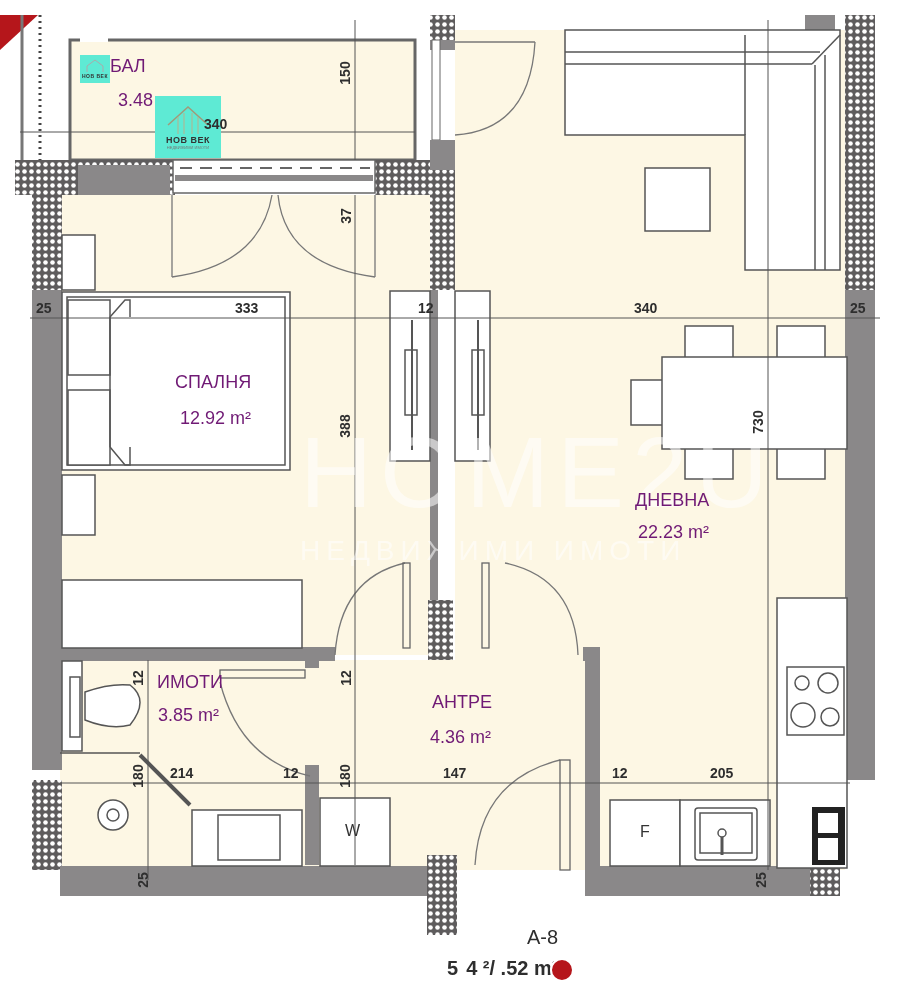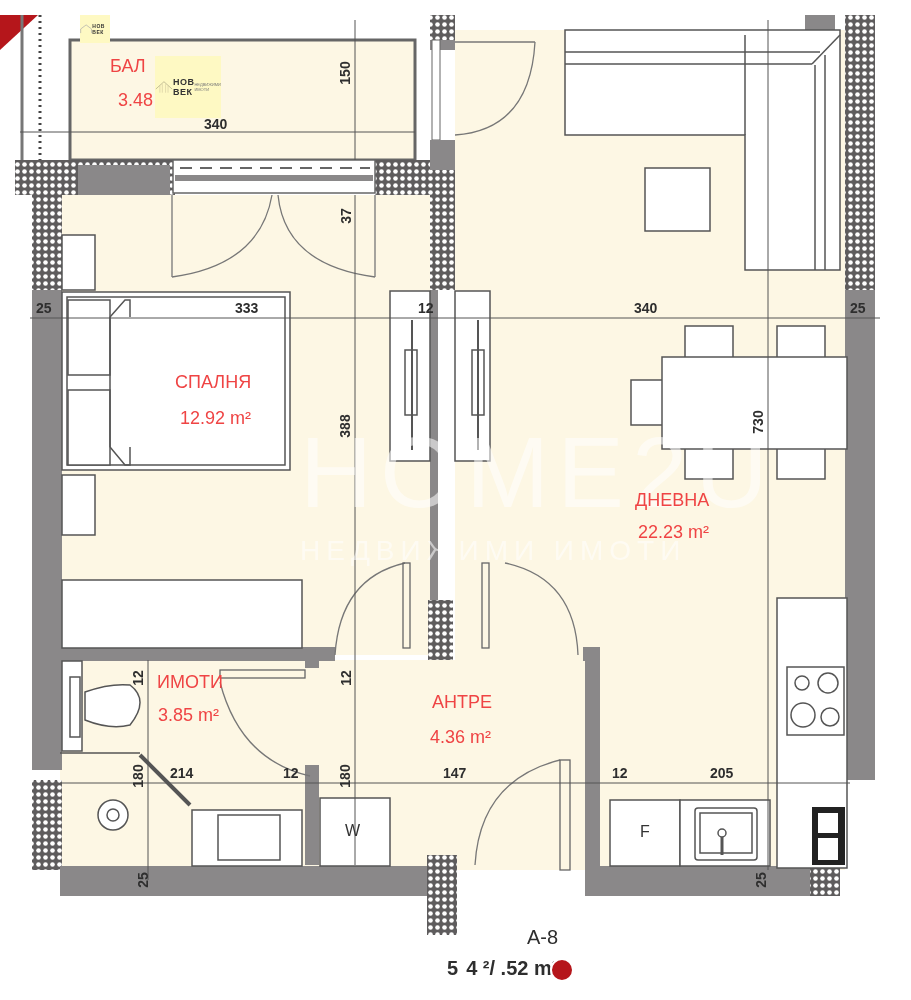--- a/index.html
+++ b/index.html
@@ -1,27 +1,27 @@
 <!DOCTYPE html>
 <html><head>
 <meta charset="utf-8">
 <style>
   html, body { margin: 0; padding: 0; background: #ffffff; }
   body { width: 911px; height: 1000px; position: relative; overflow: hidden;
          font-family: "Liberation Sans", sans-serif; }
   #plan { position: absolute; left: 0; top: 0; }
-  .lbl { position: absolute; color: #ef4444; font-family: "Liberation Sans", sans-serif; white-space: nowrap; }
+  .lbl { position: absolute; color: #701a75; font-family: "Liberation Sans", sans-serif; white-space: nowrap; }
   .room-name { font-size: 18px; }
   .room-area { font-size: 18px; }
   .dim { font-size: 14px; font-weight: bold; color: #2e2e2e; }
   .dim.v { transform: rotate(-90deg); transform-origin: center center; }
   .appl { font-size: 16px; color: #333; }
   .unit-id { font-size: 20px; font-weight: normal; color: #2e2e2e; }
   .unit-area { font-size: 20px; font-weight: bold; color: #2e2e2e; }
-  .wm-logo { position: absolute; background: #fef9c3; display: flex; flex-direction: row; align-items: center; justify-content: center; }
+  .wm-logo { position: absolute; background: #5eead4; display: flex; flex-direction: column; align-items: center; justify-content: center; margin-top: 40px; }
   .wm-logo .txt { font-size: 9px; font-weight: bold; color: #333; letter-spacing: 0.5px; }
   .wm-logo .sub { font-size: 4px; color: #777; }
   .watermark { position: absolute; color: rgba(255,255,255,0.55); font-family: "Liberation Sans", sans-serif; pointer-events: none; }
   .dot-red { position: absolute; width: 20px; height: 20px; border-radius: 50%; border: 2px solid #fff; }
 </style>
 </head>
 <body>
 
 <svg id="plan" width="911" height="1000" viewBox="0 0 911 1000" xmlns="http://www.w3.org/2000/svg">
   <defs>

